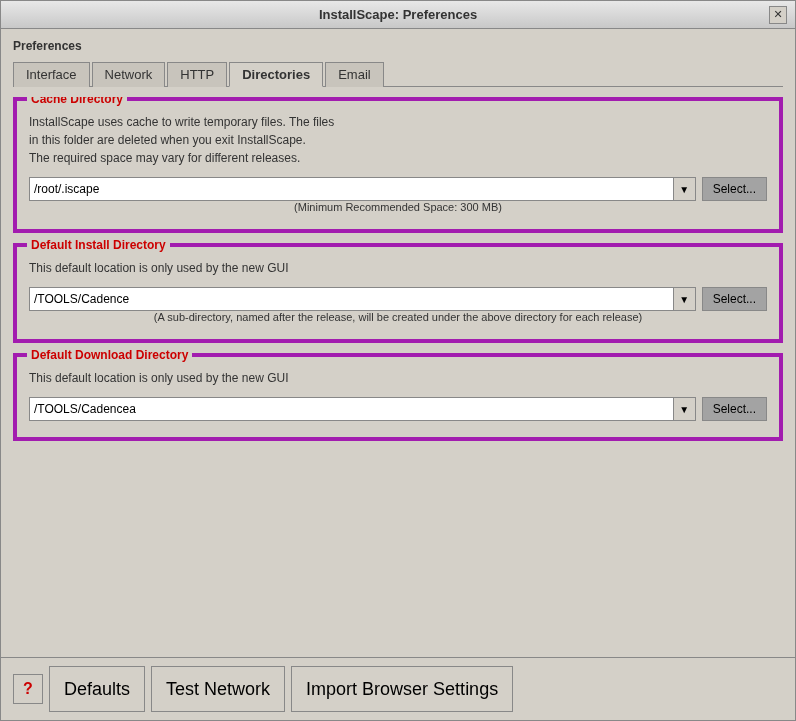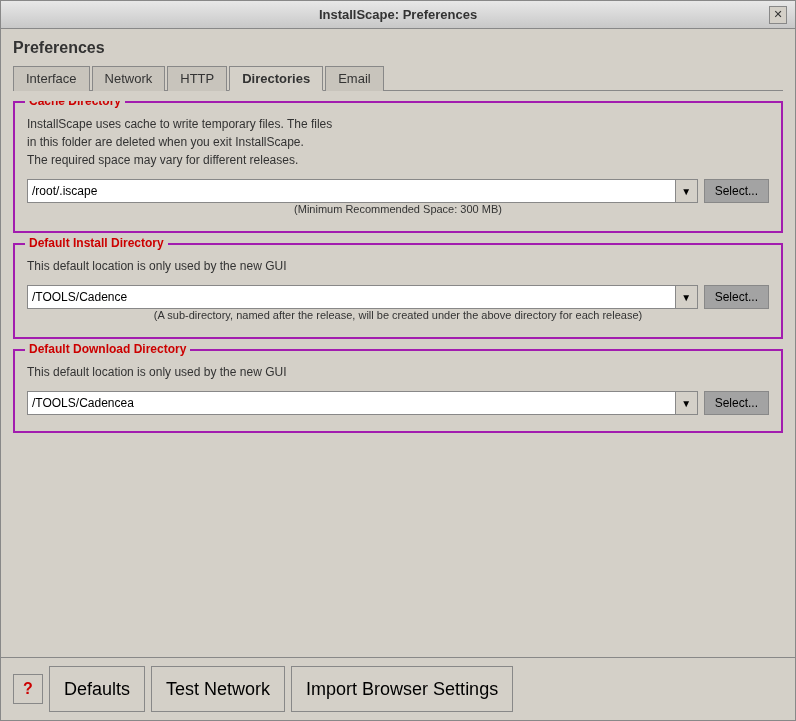--- a/index.html
+++ b/index.html
@@ -51,21 +51,21 @@
       font-size: 11px;
       color: #333;
     }
     .content-area {
       flex: 1;
       padding: 10px 12px;
       display: flex;
       flex-direction: column;
     }
     .page-title {
-      font-size: 16px;
+      font-size: 12px;
       font-weight: bold;
       color: #333;
       margin-bottom: 8px;
     }
     .tabs {
       display: flex;
       flex-direction: row;
       border-bottom: 1px solid #888;
       margin-bottom: 10px;
     }
@@ -88,21 +88,21 @@
       z-index: 1;
     }
     .panels {
       flex: 1;
       display: flex;
       flex-direction: column;
       gap: 10px;
       overflow: hidden;
     }
     .panel-group {
-      border: 2px solid #a21caf;
+      border: 4px solid #a21caf;
       position: relative;
       padding: 12px 12px 16px 12px;
       background: #d4d0c8;
     }
     .panel-group-legend {
       position: absolute;
       top: -9px;
       left: 10px;
       background: #d4d0c8;
       padding: 0 4px;

